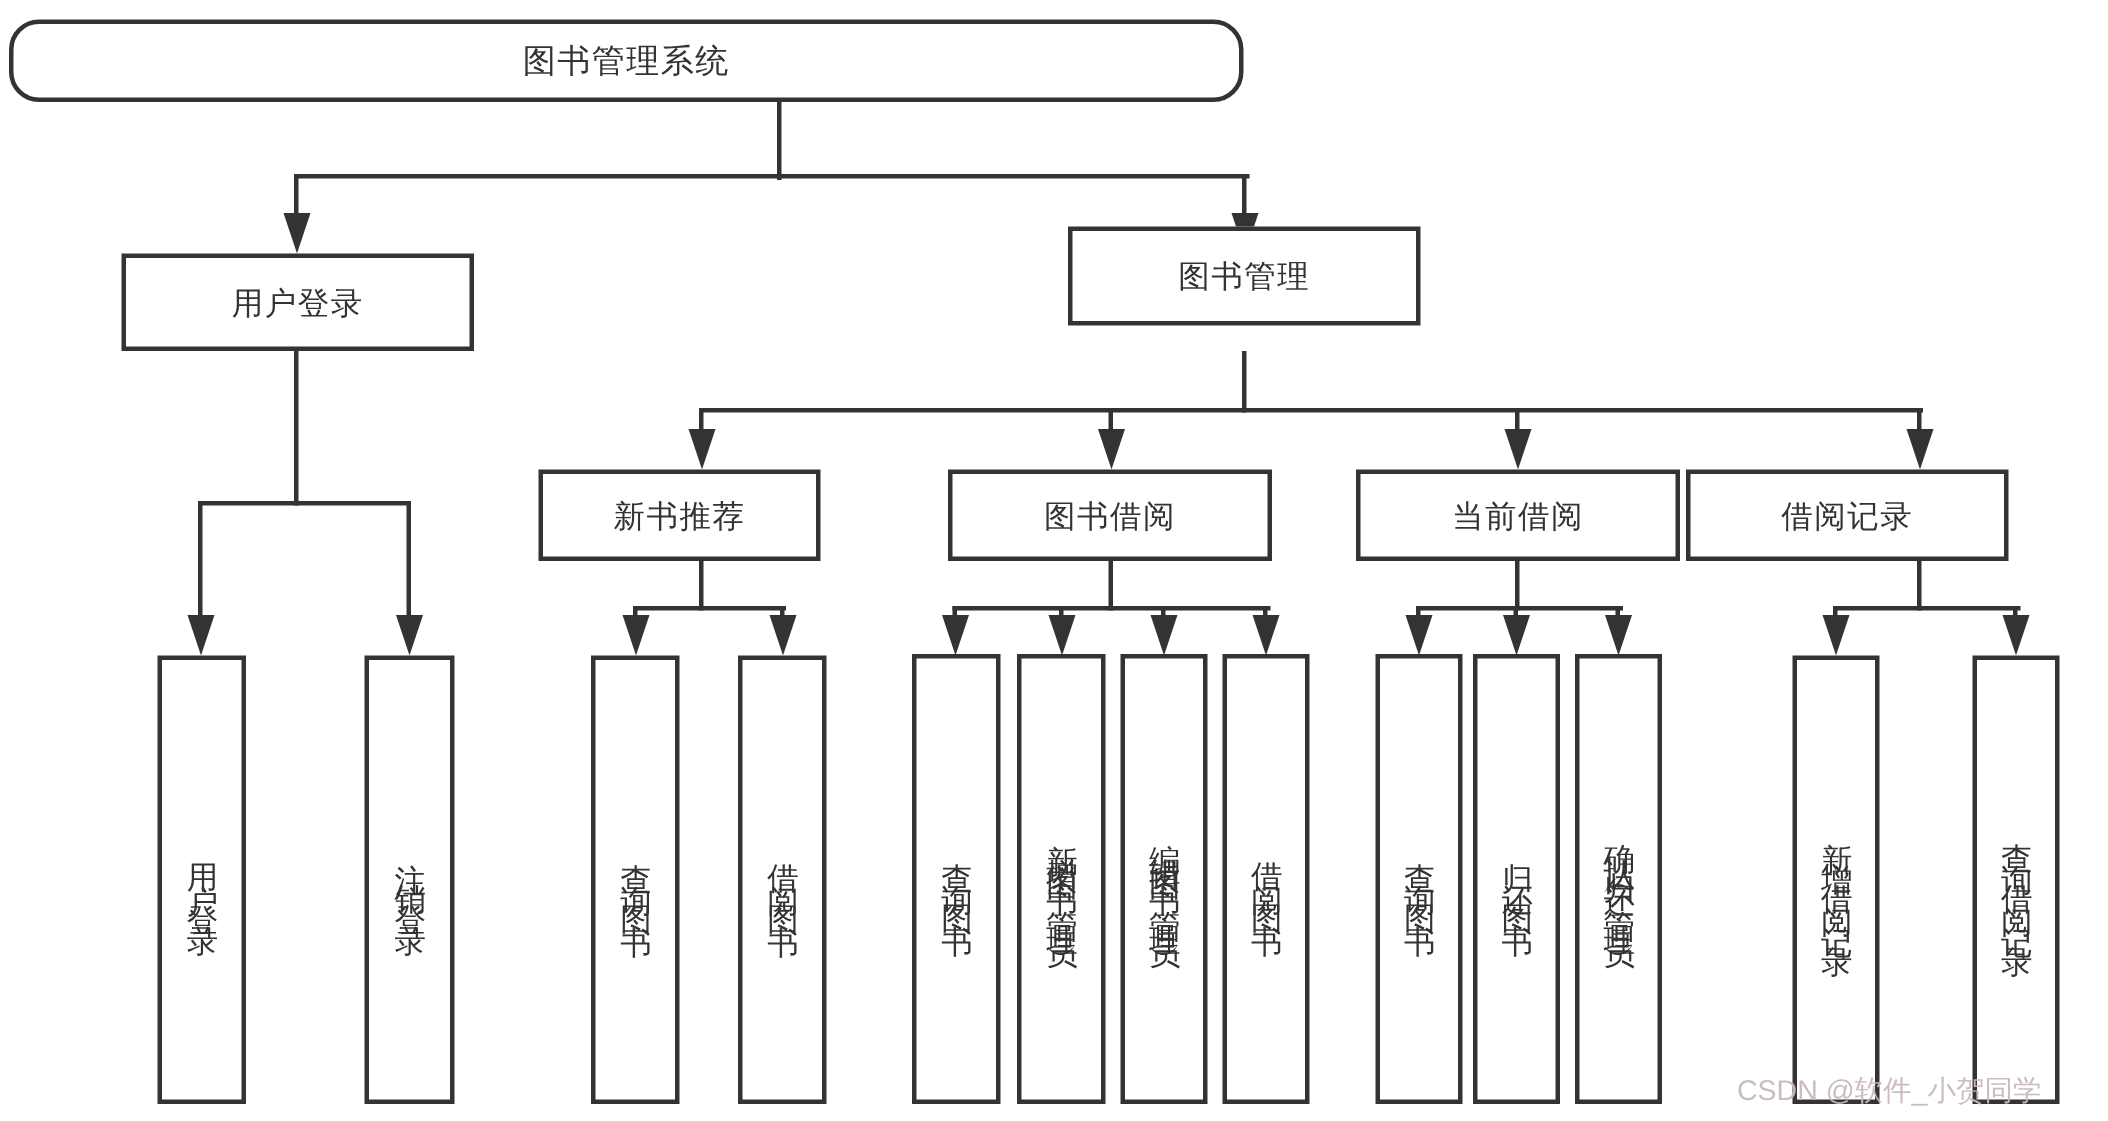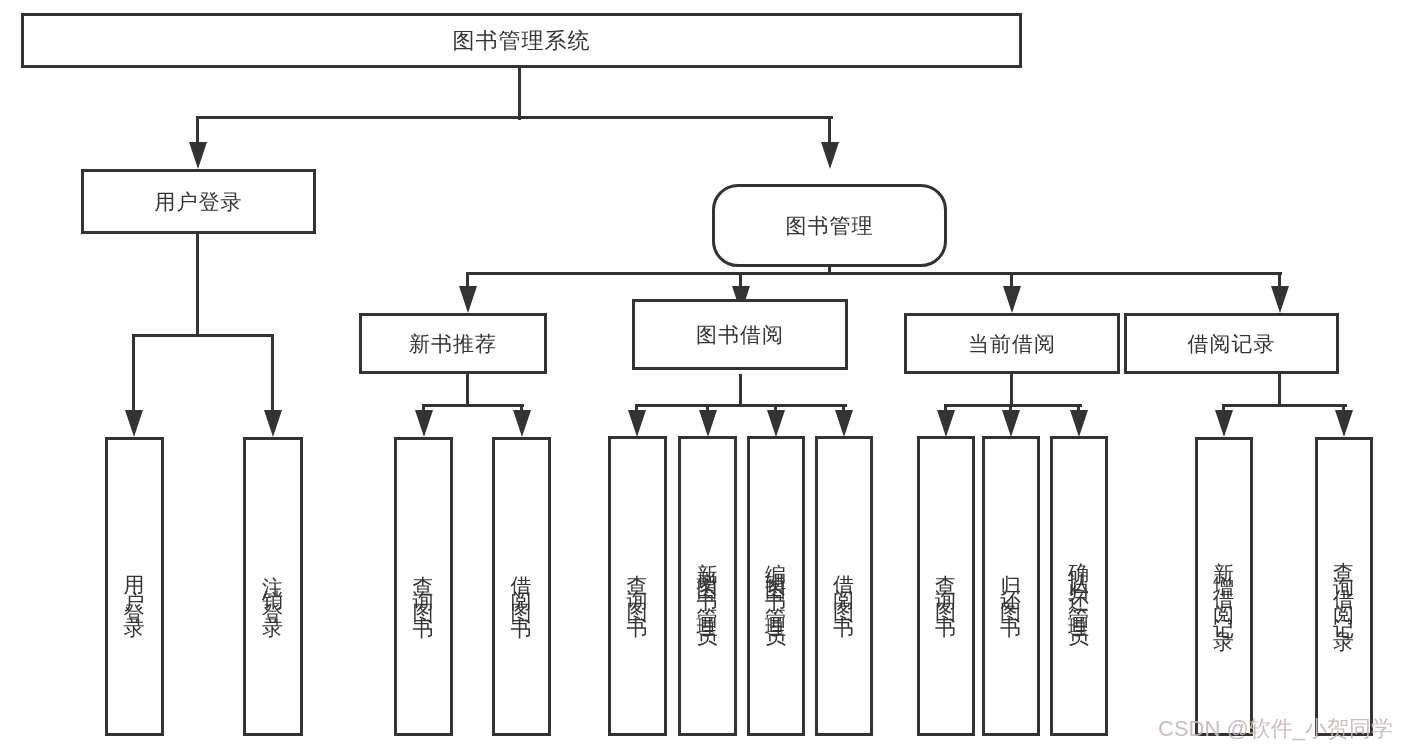--- a/index.html
+++ b/index.html
@@ -24,21 +24,21 @@
   }
   .vbox.long .vtxt{letter-spacing:9px;}
   .hline{position:absolute;height:3px;background:#333;}
   .vline{position:absolute;width:3px;background:#333;}
   .arrow{
     position:absolute;width:0;height:0;
     border-left:9px solid transparent;border-right:9px solid transparent;
     border-top:27px solid #333;
   }
   .watermark{
-    position:absolute;left:1158px;top:714px;font-size:22px;
+    position:absolute;left:1158px;top:714px;font-size:19px;
     color:rgba(201,184,184,0.95);white-space:nowrap;z-index:5;
     font-family:"Liberation Sans","DejaVu Sans",sans-serif;
   }
 </style>
 </head>
 <body>
 
 <div class="stage">
 
   <div class="vline" style="left:518px;top:68px;height:52px;"></div>
@@ -93,35 +93,35 @@
   <div class="vline" style="left:1077px;top:404px;height:10px;"></div>
   <div class="arrow" style="left:1070px;top:410px;"></div>
 
   <div class="vline" style="left:1278px;top:373px;height:34px;"></div>
   <div class="hline" style="left:1222px;top:404px;width:125px;"></div>
   <div class="vline" style="left:1222px;top:404px;height:10px;"></div>
   <div class="arrow" style="left:1215px;top:410px;"></div>
   <div class="vline" style="left:1342px;top:404px;height:10px;"></div>
   <div class="arrow" style="left:1335px;top:410px;"></div>
 
-  <div class="box root" style="left:21px;top:13px;width:1001px;height:55px;">
+  <div class="box root" style="left:6px;top:13px;width:823px;height:55px;border-radius:20px;">
     <span>图书管理系统</span>
   </div>
 
   <div class="box" style="left:81px;top:169px;width:235px;height:65px;">
     <span>用户登录</span>
   </div>
-  <div class="box" style="left:712px;top:184px;width:235px;height:83px;border-radius:26px;">
+  <div class="box" style="left:712px;top:151px;width:235px;height:66px;">
     <span>图书管理</span>
   </div>
 
   <div class="box" style="left:359px;top:313px;width:188px;height:61px;">
     <span>新书推荐</span>
   </div>
-  <div class="box" style="left:632px;top:299px;width:216px;height:71px;">
+  <div class="box" style="left:632px;top:313px;width:216px;height:61px;">
     <span>图书借阅</span>
   </div>
   <div class="box" style="left:904px;top:313px;width:216px;height:61px;font-family:Liberation Serif, serif;">
     <span>当前借阅</span>
   </div>
   <div class="box" style="left:1124px;top:313px;width:215px;height:61px;">
     <span>借阅记录</span>
   </div>
 
   <div class="vbox" style="left:105px;top:437px;width:59px;height:299px;">

